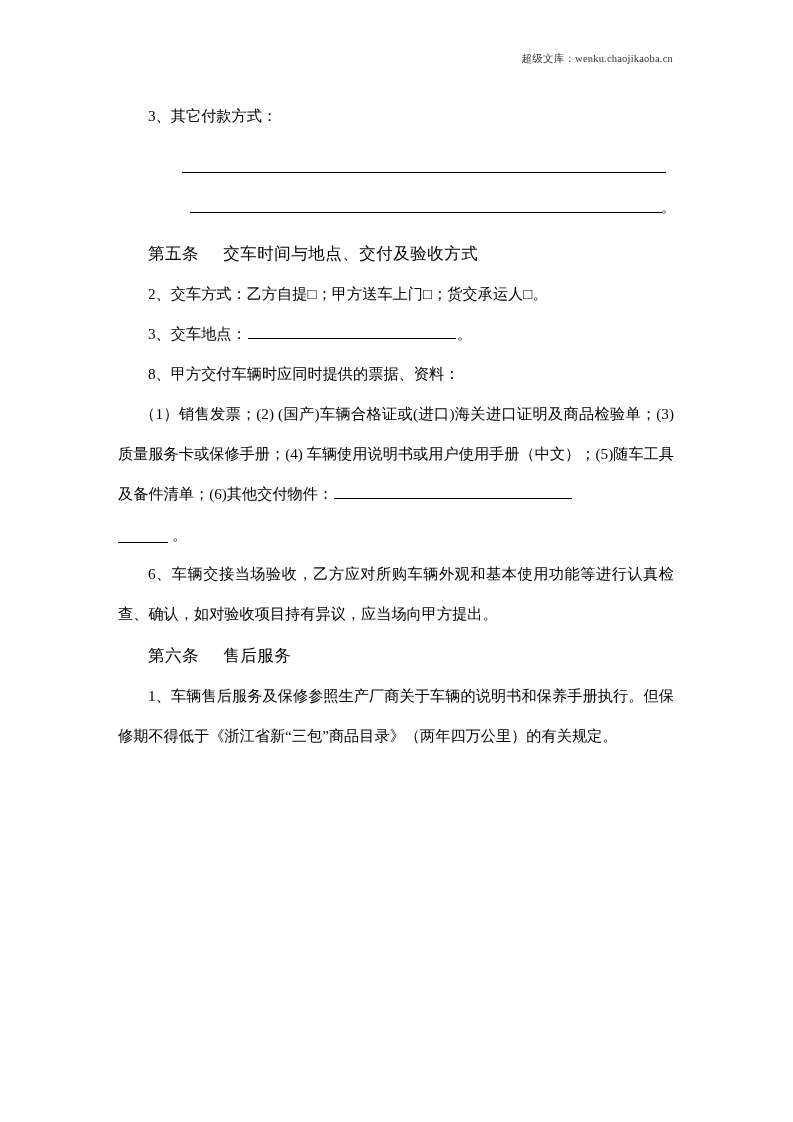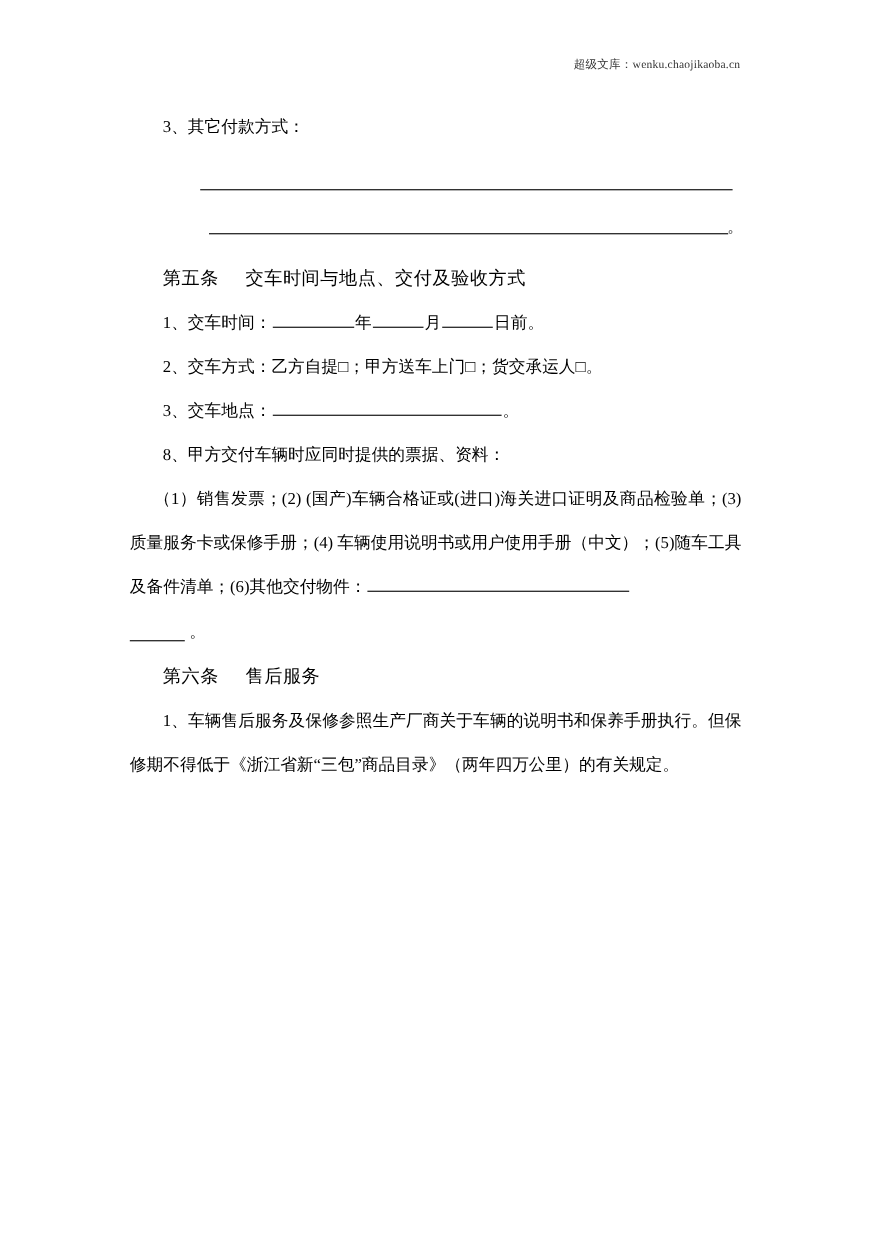--- a/index.html
+++ b/index.html
@@ -155,42 +155,40 @@
     </div>
 
     <div class="spacer-sm"></div>
 
     <h2 class="heading">
       <span>第五条</span>
       <span class="gap"></span>
       <span>交车时间与地点、交付及验收方式</span>
     </h2>
 
-    <p class="para indent">
-      <span>1、交车时间：</span><span class="blank b-year"></span><span>年</span><span class="blank b-month"></span><span>月</span><span class="blank b-day"></span><span>日前。</span>
-    </p>
 
     <p class="para indent">2、交车方式：乙方自提□；甲方送车上门□；货交承运人□。</p>
 
     <p class="para indent">
       <span>3、交车地点：</span><span class="blank b-place"></span><span>。</span>
     </p>
 
 
     <p class="para indent">8、甲方交付车辆时应同时提供的票据、资料：</p>
 
     <p class="para indent-sm">
       <span>（1）销售发票；(2) (国产)车辆合格证或(进口)海关进口证明及商品检验单；(3) 质量服务卡或保修手册；(4) 车辆使用说明书或用户使用手册（中文）；(5)随车工具及备件清单；(6)其他交付物件：</span><span class="blank b-other"></span>
     </p>
 
     <div class="small-rule-row">
       <span class="small-rule"></span>
       <span class="small-rule-period">。</span>
     </div>
 
+    <p class="para indent">6、车辆交接当场验收，乙方应对所购车辆外观和基本使用功能等进行认真检查、确认，如对验收项目持有异议，应当场向甲方提出。</p>
 
 
 
     <h2 class="heading">
       <span>第六条</span>
       <span class="gap"></span>
       <span>售后服务</span>
     </h2>
 
     <p class="para indent">1、车辆售后服务及保修参照生产厂商关于车辆的说明书和保养手册执行。但保修期不得低于《浙江省新“三包”商品目录》（两年四万公里）的有关规定。</p>

